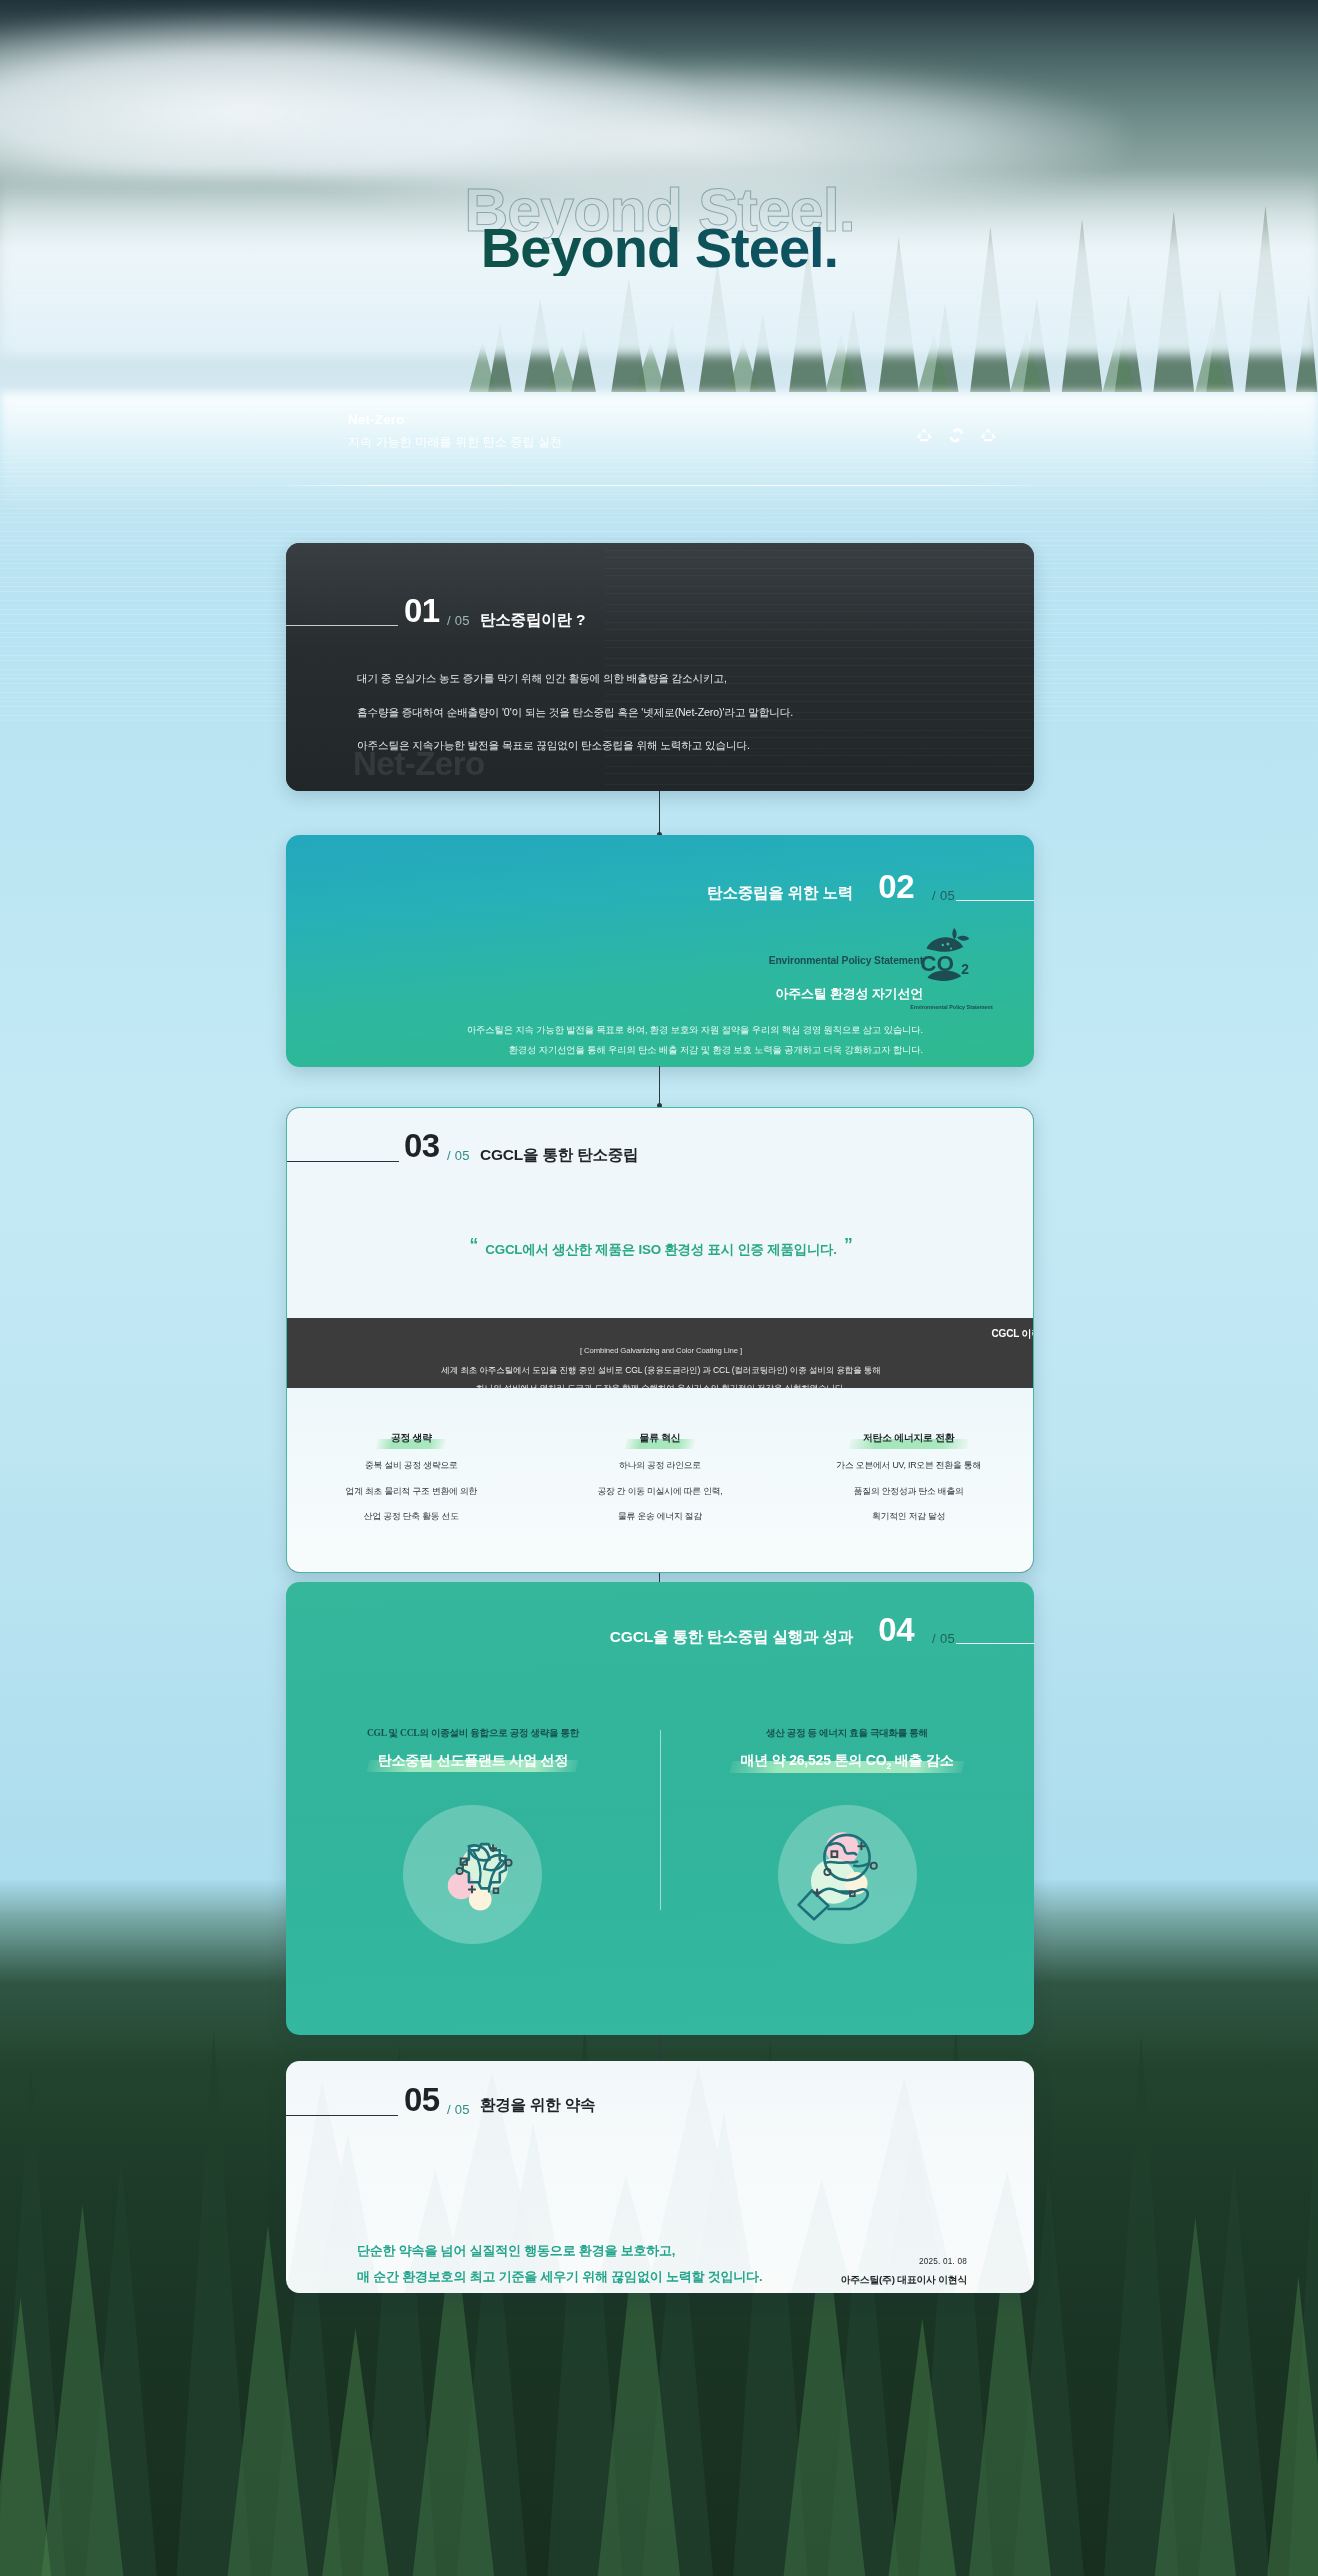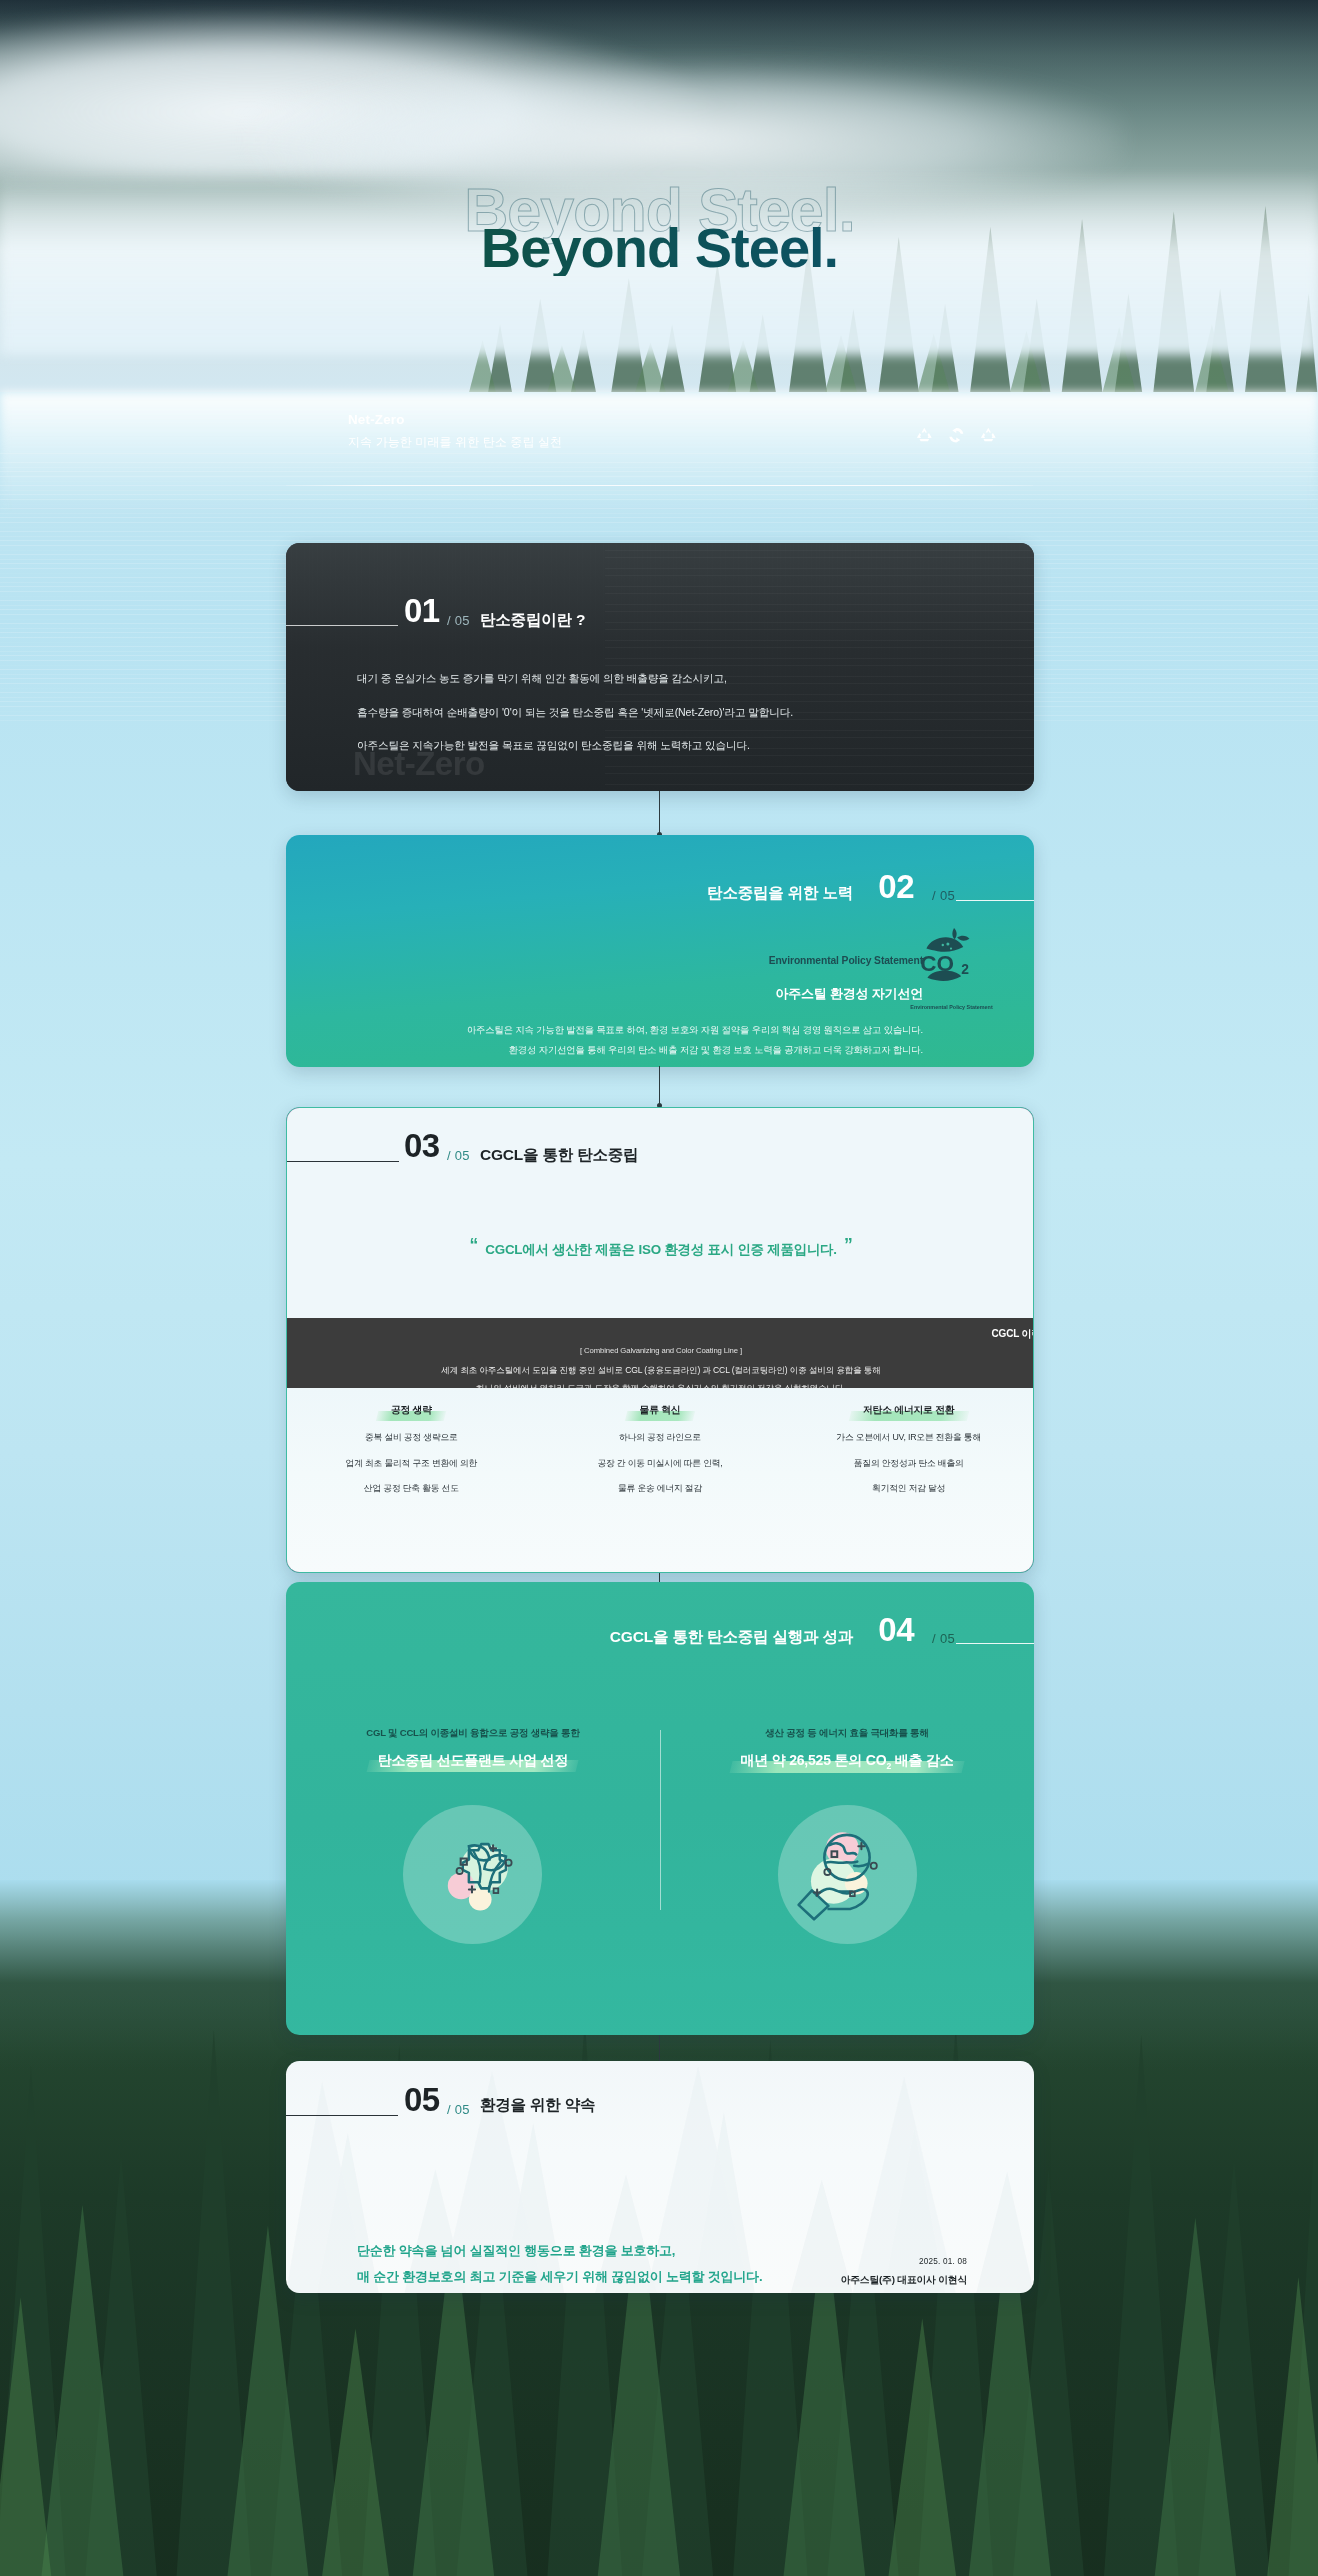--- a/index.html
+++ b/index.html
@@ -166,21 +166,21 @@
   #card03 .dark .h { position:absolute; left:12px; top:8.8px; width:748px; text-align:right;
                      font-size:10px; font-weight:700; color:#fff; letter-spacing:-0.2px; }
   #card03 .dark .s { position:absolute; left:0; top:28px; width:748px; text-align:center;
                      font-size:7.7px; font-weight:400; color:#e0e0e0; letter-spacing:-0.1px; }
   #card03 .dark .b1{ position:absolute; left:0; top:47px; width:748px; text-align:center;
                      font-size:8.5px; color:#f0f0f0; letter-spacing:-0.1px; }
   #card03 .dark .b2{ position:absolute; left:0; top:65px; width:748px; text-align:center;
                      font-size:8.5px; color:#f0f0f0; letter-spacing:-0.1px; }
   #card03 .cols { position:relative; height:187px;
                   background:linear-gradient(180deg,#eef7fa 0%, #f3fafb 45%, #f7fbfc 100%); }
-  #card03 .colwrap { display:flex; padding-top:16px; }
+  #card03 .colwrap { display:flex; padding-top:44px; }
   #card03 .col { flex:1; text-align:center; }
   #card03 .colhead { position:relative; display:inline-block; padding:0 13.4px 2.1px; }
   #card03 .colhead .hl {
     position:absolute; left:0; bottom:-2.1px; width:100%; height:10.3px;
     background:linear-gradient(90deg, rgba(170,230,185,.15) 0%, rgba(150,226,175,.85) 22%, rgba(158,229,182,.85) 78%, rgba(178,234,196,.12) 100%);
     transform:skewX(-14deg); z-index:0;
   }
   #card03 .colhead span { position:relative; z-index:1; font-size:9.8px; font-weight:700; color:#1d2326; letter-spacing:-0.2px; }
   #card03 .col p { margin-top:14.4px; font-size:8.8px; color:#2b3338; line-height:1; letter-spacing:-0.2px; }
   #card03 .col p + p { margin-top:16.5px; }
@@ -189,21 +189,21 @@
   #card04 { top:1582px; height:453px;
             background:linear-gradient(178deg,#35b79c 0%, #32b49c 50%, #34b8a0 100%); }
   #card04 .hrow { position:absolute; right:0; top:40px; width:748px; height:57px; }
   #card04 .sec-title{ position:absolute; right:181px; top:5.2px; color:#fff; }
   #card04 .sec-num { position:absolute; right:120px; top:-9.3px; color:#fff; }
   #card04 .sec-of  { position:absolute; right:79px; top:9.3px; color:#1d6354; }
   #card04 .sec-line { right:0; top:21px; width:78px; background:rgba(255,255,255,.9); }
   #card04 .divider { position:absolute; left:374px; top:148px; width:0.8px; height:180px; background:rgba(255,255,255,.55); }
   #card04 .half { position:absolute; top:145px; width:374px; text-align:center; }
   #card04 .half.l { left:0; } #card04 .half.r { left:374px; }
-  #card04 .kicker { font-size:9.5px; font-weight:700; color:#17514c; letter-spacing:-0.2px; }
+  #card04 .kicker { font-size:9.5px; font-weight:700; color:#17514c; letter-spacing:-0.2px;font-family:Liberation Serif, serif; }
   #card04 .bigwrap { position:relative; display:inline-block; margin-top:12.4px; padding:0 9.3px 1px; }
   #card04 .bighl {
     position:absolute; left:0; bottom:-1px; width:100%; height:12.4px;
     background:linear-gradient(90deg, rgba(190,240,205,.1) 0%, rgba(166,235,190,.9) 20%, rgba(176,237,198,.9) 80%, rgba(198,243,212,.1) 100%);
     transform:skewX(-14deg); z-index:0;
   }
   #card04 .big { position:relative; z-index:1; font-size:14px; font-weight:700; color:#fff; letter-spacing:-0.2px; }
   #card04 .circ {
     position:absolute; top:223px; width:139px; height:139px; border-radius:50%;
     background:rgba(255,255,255,.26);

